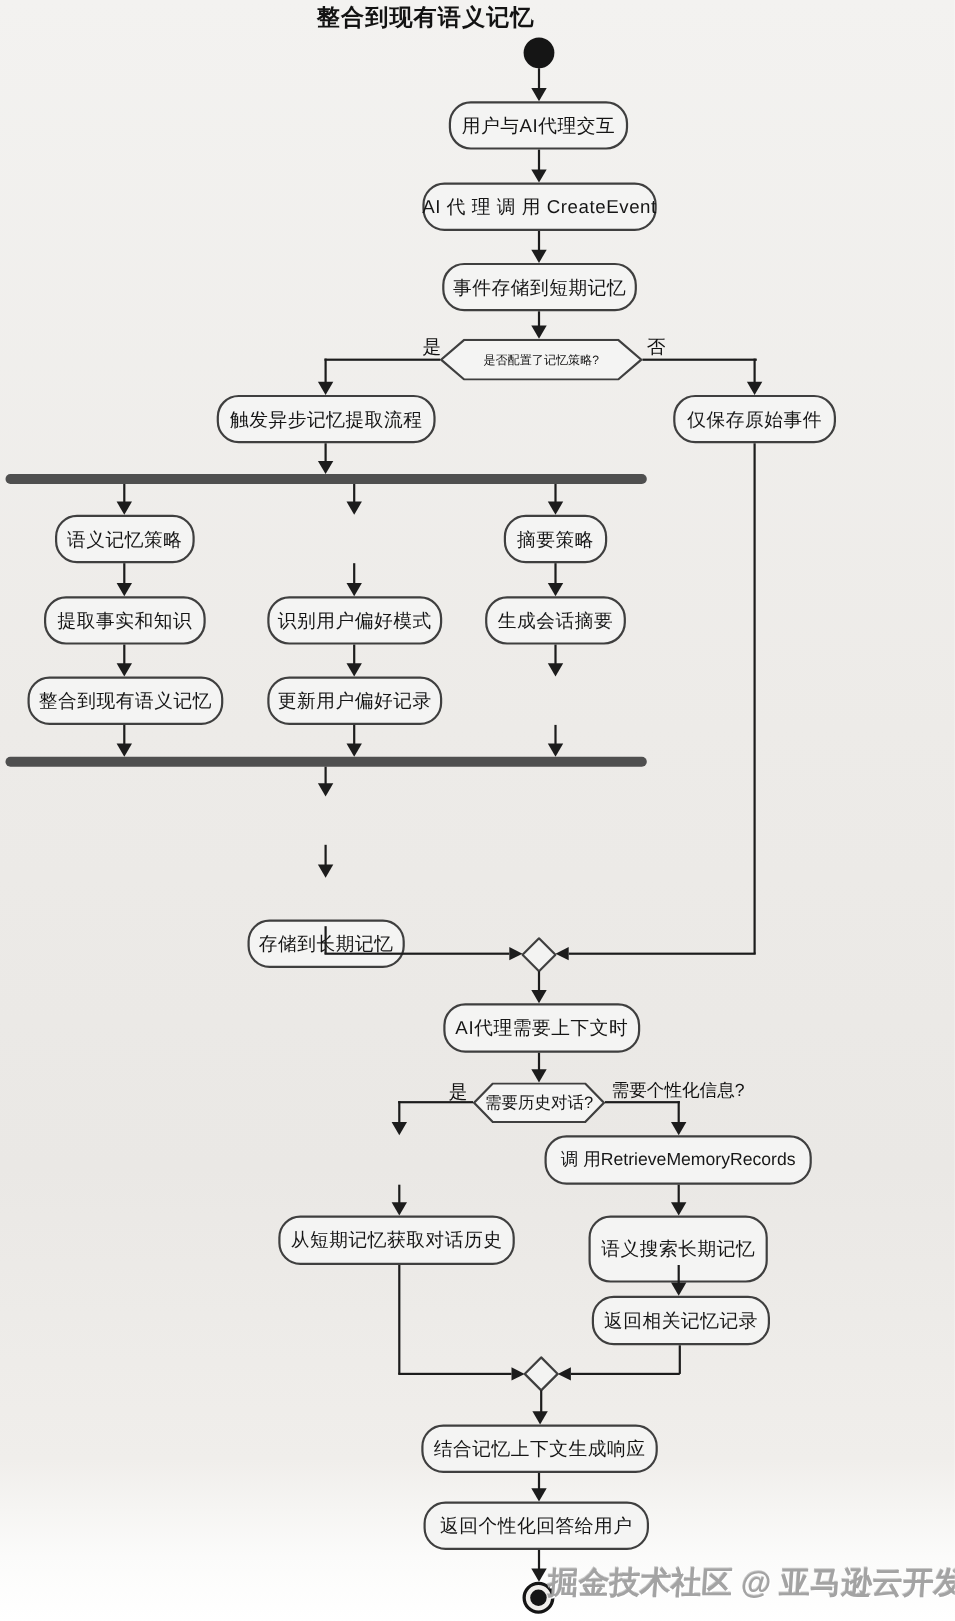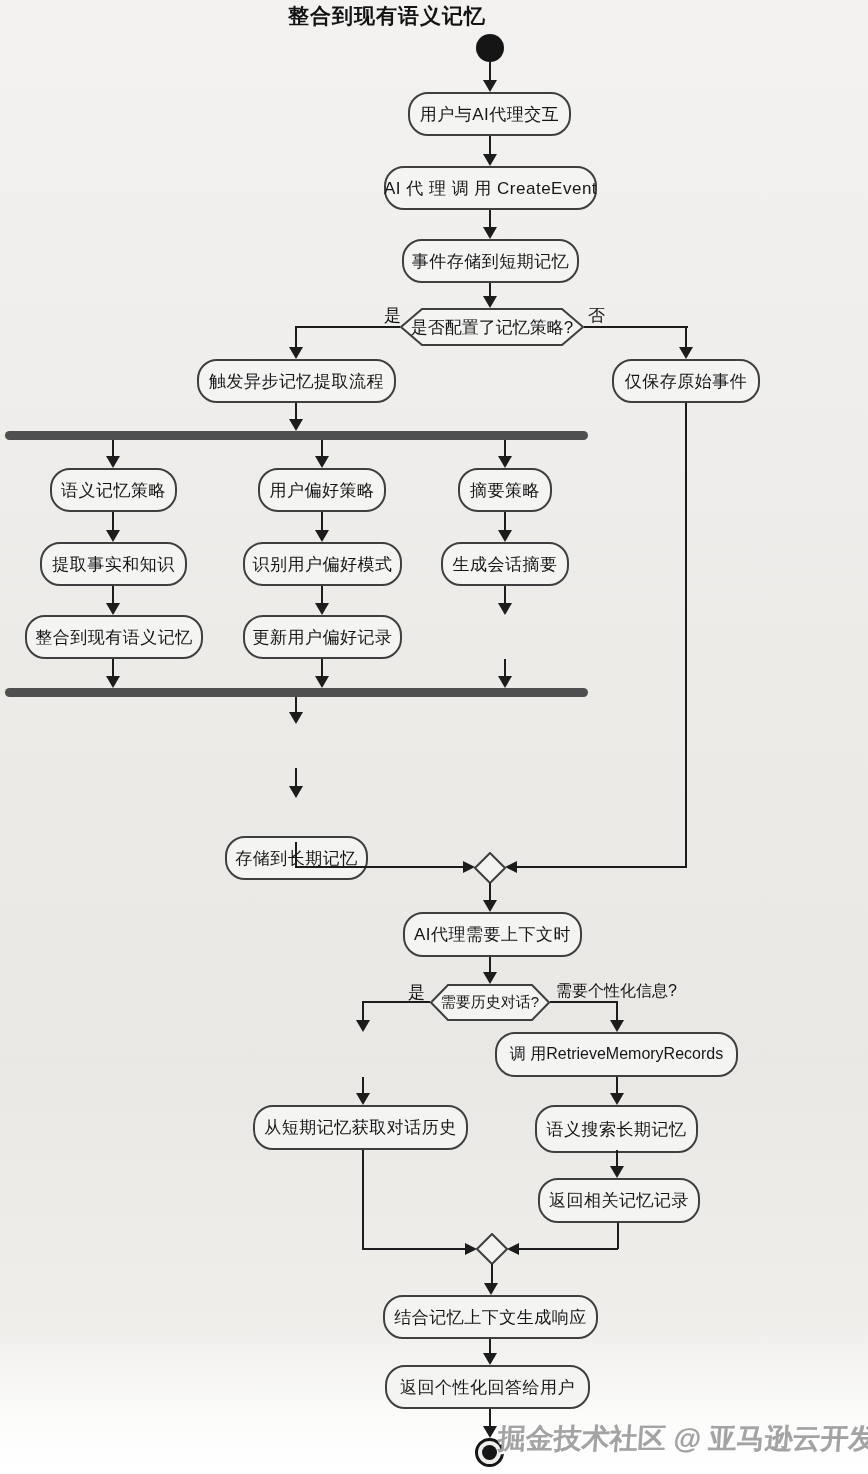--- a/index.html
+++ b/index.html
@@ -48,21 +48,21 @@
   <div class="ad" style="left:483px;top:227px;"></div>
   <div class="node" style="left:402px;top:239px;width:177px;height:44px;">事件存储到短期记忆</div>
 
   <div class="vl" style="left:489px;top:283px;height:14px;"></div>
   <div class="ad" style="left:483px;top:296px;"></div>
 
   <div class="hexwrap" style="left:400px;top:308px;width:184px;height:38px;">
     <svg width="184" height="38">
       <polygon points="22,1 162,1 183,19 162,37 22,37 1,19" fill="#f4f4f3" stroke="#3f3f3f" stroke-width="2"></polygon>
     </svg>
-    <div class="hextext" style="font-size:17px;">是否配置了记忆策略?</div>
+    <div class="hextext" style="font-size:11px;">是否配置了记忆策略?</div>
   </div>
   <div class="elabel" style="left:384px;top:304px;">是</div>
   <div class="elabel" style="left:588px;top:304px;">否</div>
 
   <div class="hl" style="left:295px;top:326px;width:105px;"></div>
   <div class="vl" style="left:295px;top:326px;height:22px;"></div>
   <div class="ad" style="left:289px;top:347px;"></div>
   <div class="node" style="left:197px;top:359px;width:199px;height:44px;">触发异步记忆提取流程</div>
 
   <div class="hl" style="left:584px;top:326px;width:104px;"></div>
@@ -84,21 +84,20 @@
   <div class="node" style="left:50px;top:468px;width:127px;height:44px;">语义记忆策略</div>
   <div class="vl" style="left:112px;top:512px;height:19px;"></div>
   <div class="ad" style="left:106px;top:530px;"></div>
   <div class="node" style="left:40px;top:542px;width:147px;height:44px;">提取事实和知识</div>
   <div class="vl" style="left:112px;top:586px;height:18px;"></div>
   <div class="ad" style="left:106px;top:603px;"></div>
   <div class="node" style="left:25px;top:615px;width:178px;height:44px;">整合到现有语义记忆</div>
   <div class="vl" style="left:112px;top:659px;height:18px;"></div>
   <div class="ad" style="left:106px;top:676px;"></div>
 
-  <div class="node" style="left:258px;top:468px;width:128px;height:44px;">用户偏好策略</div>
   <div class="vl" style="left:321px;top:512px;height:19px;"></div>
   <div class="ad" style="left:315px;top:530px;"></div>
   <div class="node" style="left:243px;top:542px;width:159px;height:44px;">识别用户偏好模式</div>
   <div class="vl" style="left:321px;top:586px;height:18px;"></div>
   <div class="ad" style="left:315px;top:603px;"></div>
   <div class="node" style="left:243px;top:615px;width:159px;height:44px;">更新用户偏好记录</div>
   <div class="vl" style="left:321px;top:659px;height:18px;"></div>
   <div class="ad" style="left:315px;top:676px;"></div>
 
   <div class="node" style="left:458px;top:468px;width:94px;height:44px;">摘要策略</div>
@@ -156,21 +155,21 @@
   <div class="vl" style="left:616px;top:1001px;height:20px;"></div>
   <div class="ad" style="left:610px;top:1020px;"></div>
   <div class="node" style="left:495px;top:1032px;width:243px;height:45px;font-size:16px;letter-spacing:0;">调 用RetrieveMemoryRecords</div>
 
   <div class="vl" style="left:362px;top:1077px;height:17px;"></div>
   <div class="ad" style="left:356px;top:1093px;"></div>
   <div class="node" style="left:253px;top:1105px;width:215px;height:45px;">从短期记忆获取对话历史</div>
 
   <div class="vl" style="left:616px;top:1077px;height:17px;"></div>
   <div class="ad" style="left:610px;top:1093px;"></div>
-  <div class="node" style="left:535px;top:1105px;width:163px;height:48px;">语义搜索长期记忆</div>
+  <div class="node" style="left:535px;top:1105px;width:163px;height:61px;">语义搜索长期记忆</div>
 
   <div class="vl" style="left:616px;top:1150px;height:17px;"></div>
   <div class="ad" style="left:610px;top:1166px;"></div>
   <div class="node" style="left:538px;top:1178px;width:162px;height:45px;font-family:Liberation Serif, serif;">返回相关记忆记录</div>
 
   <div class="vl" style="left:362px;top:1150px;height:99px;"></div>
   <div class="hl" style="left:362px;top:1248px;width:103px;"></div>
   <div class="ar" style="left:465px;top:1243px;"></div>
 
   <div class="vl" style="left:617px;top:1223px;height:26px;"></div>

